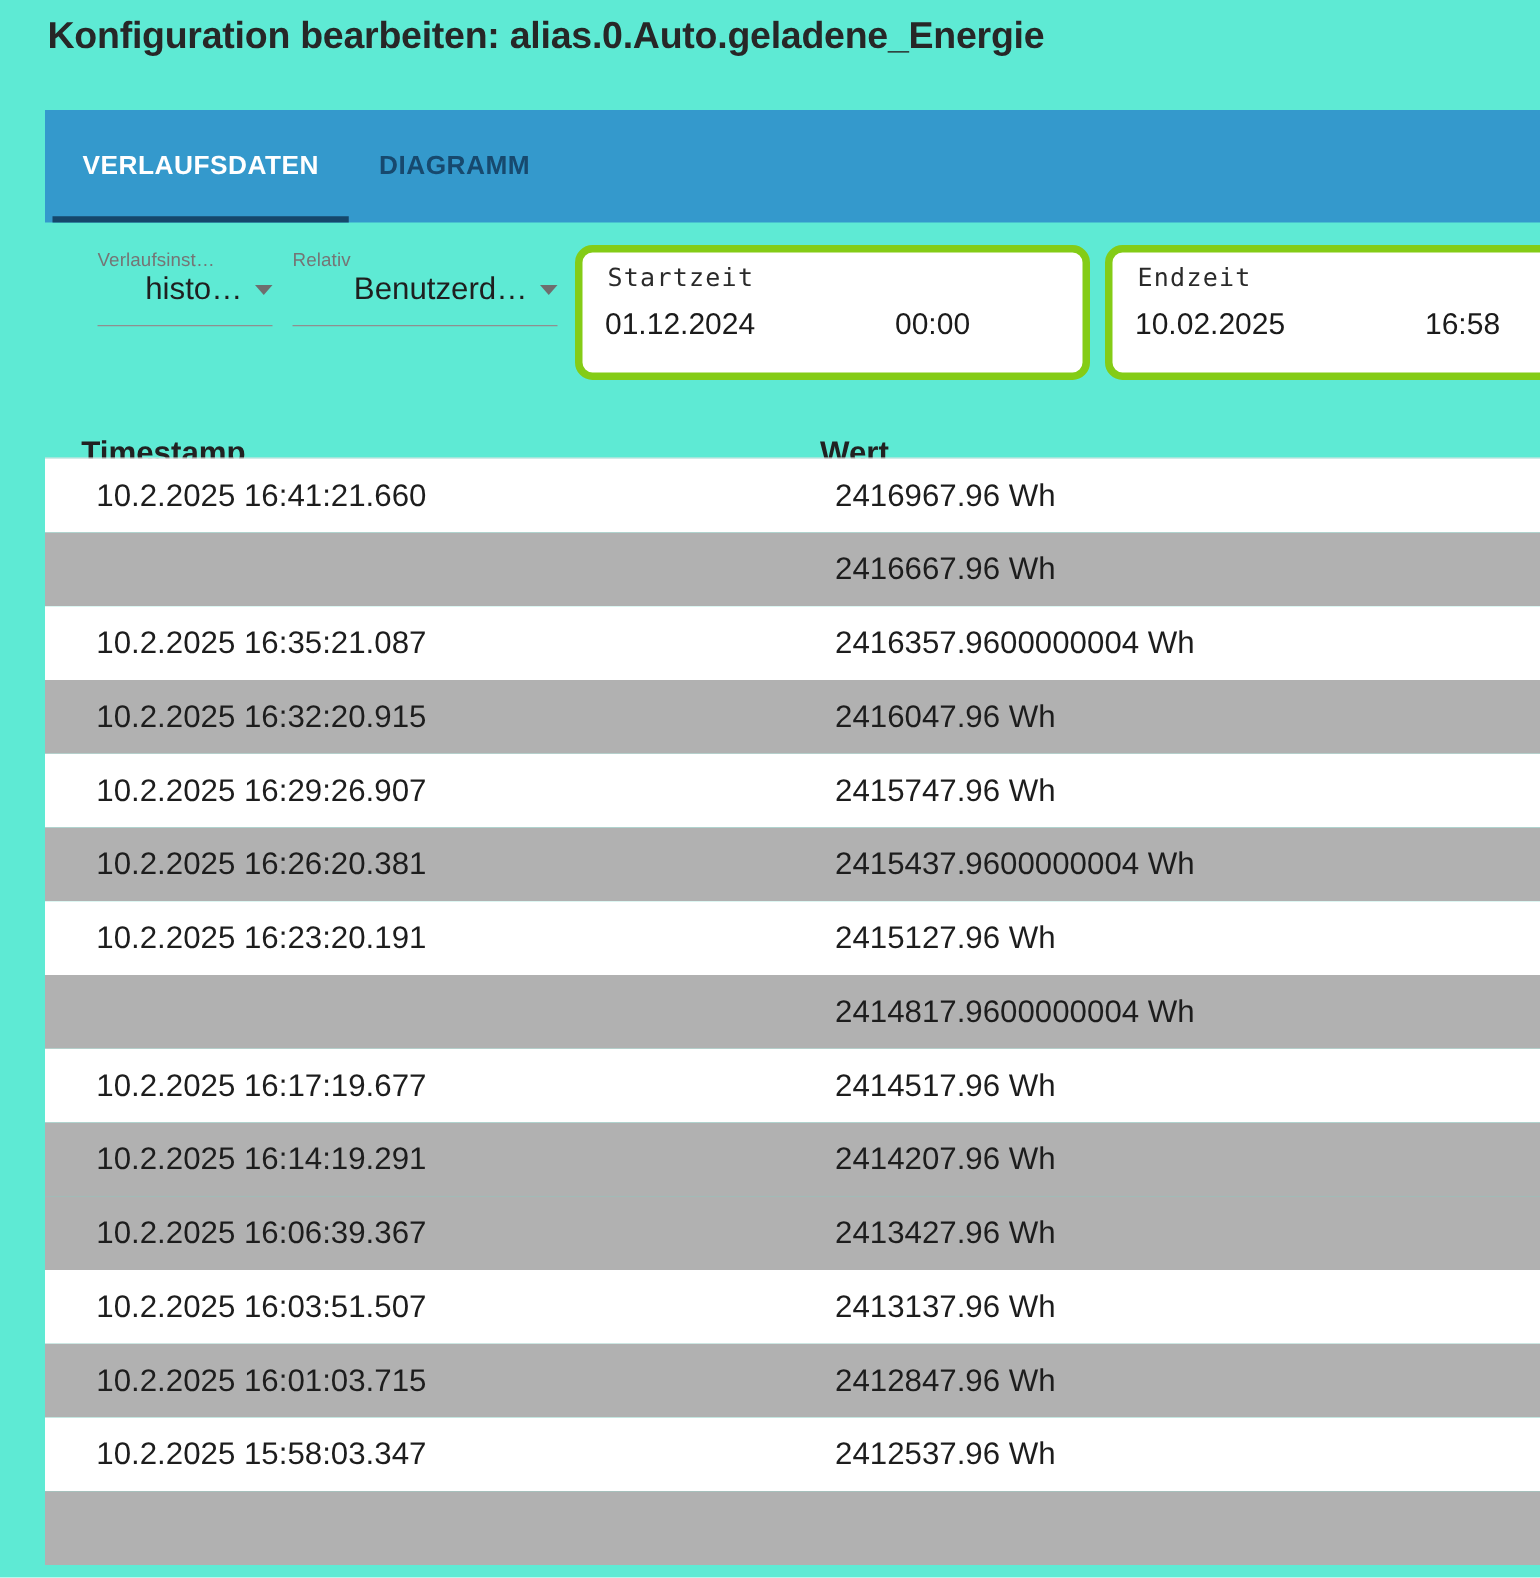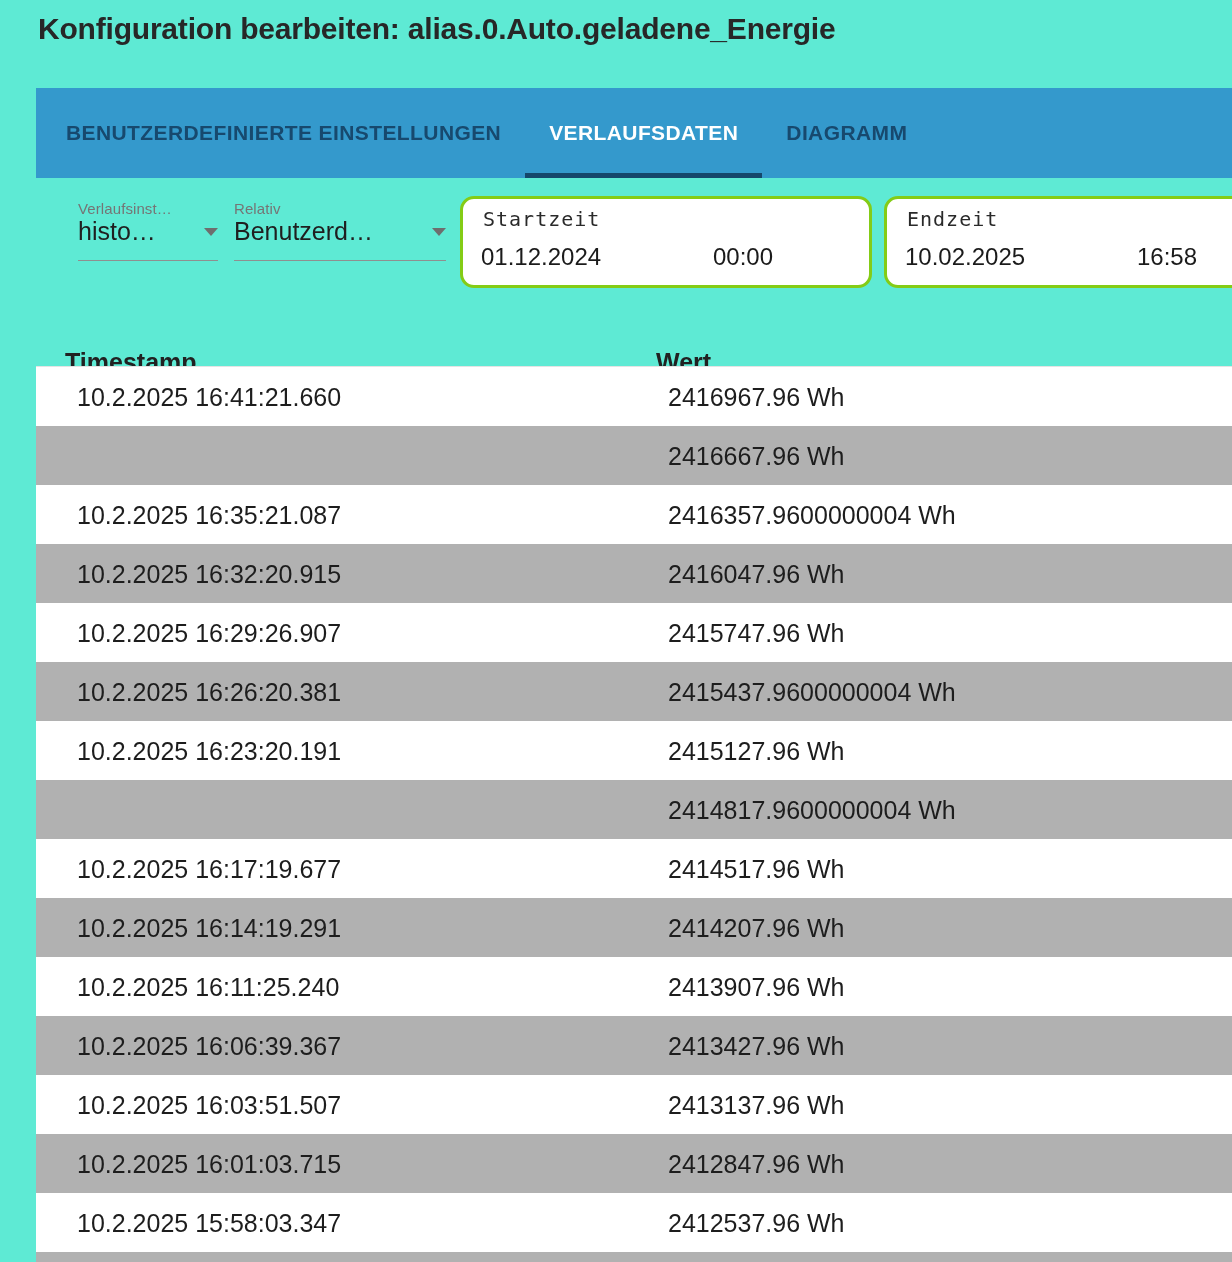--- a/index.html
+++ b/index.html
@@ -40,37 +40,37 @@
   }
   
   .select {
     position:absolute; top:200px; cursor:pointer;
   }
   .select .select-label {
     font-size:15px; color:#757575; letter-spacing:0.1px;
     white-space:nowrap; overflow:hidden;
   }
   .select .select-value {
-    display:flex; align-items:center; justify-content:space-between;
+    display:flex; align-items:center; justify-content:flex-end;
     font-size:25px; color:#1f1f1f;
     padding-bottom:14px;
     border-bottom:1px solid #8f8f8f;
   }
   .select-instance { left:78px; width:140px; }
   .select-relative { left:234px; width:212px; }
   .chevron-down {
     width:0; height:0;
     border-left:7px solid transparent;
     border-right:7px solid transparent;
     border-top:8px solid #6e6e6e;
     margin-left:10px; flex:none;
   }
   .datetime-box {
-    position:absolute; top:196px; height:92px;
-    border:3px solid #84cc16; border-radius:14px;
+    position:absolute; top:196px; height:108px;
+    border:6px solid #84cc16; border-radius:14px;
     background:#fff;
   }
   .datetime-box .box-label {
     position:absolute; left:20px; top:8px;
     font-family:"DejaVu Sans Mono", monospace;
     font-size:20px; color:#2a2a2a; letter-spacing:1px;
     white-space:nowrap;
   }
   .datetime-box .date-value, .datetime-box .time-value {
     position:absolute; top:44px;
@@ -99,21 +99,20 @@
   .cell-wert      { left:620px; }
 </style>
 </head>
 <body>
 
 <div class="page">
 
   <div class="page-title">Konfiguration bearbeiten: alias.0.Auto.geladene_Energie</div>
 
   <div class="tabbar">
-    <div class="tab">BENUTZERDEFINIERTE EINSTELLUNGEN</div>
     <div class="tab active">VERLAUFSDATEN</div>
     <div class="tab">DIAGRAMM</div>
   </div>
 
   <div class="select select-instance">
     <div class="select-label">Verlaufsinst…</div>
     <div class="select-value">
       <span>histo…</span>
       <span class="chevron-down"></span>
     </div>
@@ -177,24 +176,20 @@
       <span class="cell-wert">2414817.9600000004 Wh</span>
     </div>
       <div class="table-row">
       <span class="cell-timestamp">10.2.2025 16:17:19.677</span>
       <span class="cell-wert">2414517.96 Wh</span>
     </div>
       <div class="table-row stripe">
       <span class="cell-timestamp">10.2.2025 16:14:19.291</span>
       <span class="cell-wert">2414207.96 Wh</span>
     </div>
-      <div class="table-row">
-      <span class="cell-timestamp">10.2.2025 16:11:25.240</span>
-      <span class="cell-wert">2413907.96 Wh</span>
-    </div>
       <div class="table-row stripe">
       <span class="cell-timestamp">10.2.2025 16:06:39.367</span>
       <span class="cell-wert">2413427.96 Wh</span>
     </div>
       <div class="table-row">
       <span class="cell-timestamp">10.2.2025 16:03:51.507</span>
       <span class="cell-wert">2413137.96 Wh</span>
     </div>
       <div class="table-row stripe">
       <span class="cell-timestamp">10.2.2025 16:01:03.715</span>

